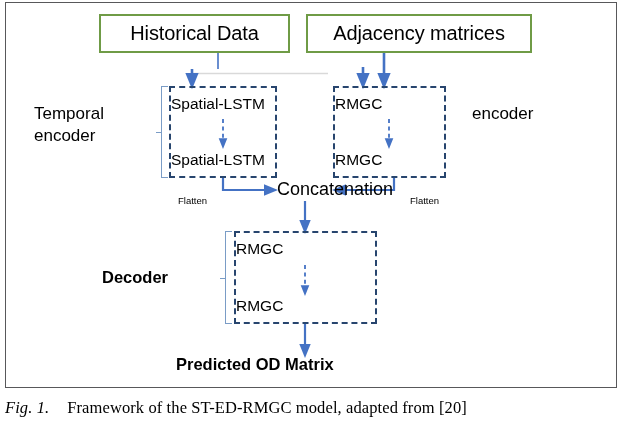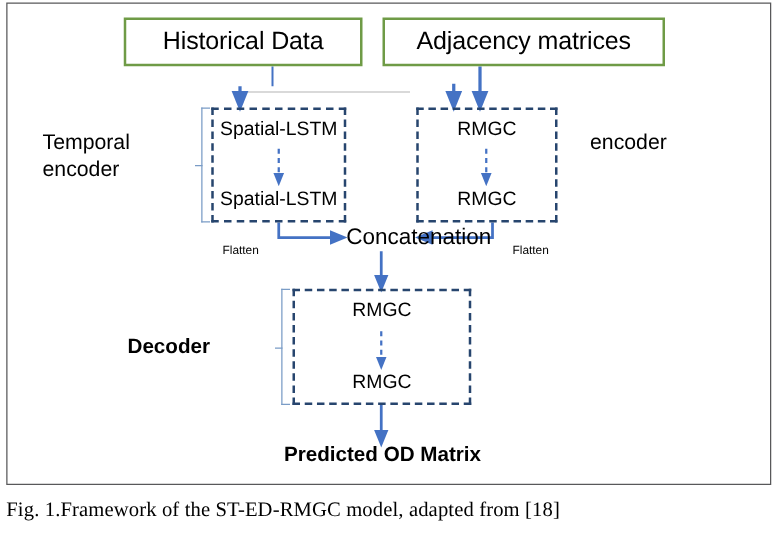--- a/index.html
+++ b/index.html
@@ -85,21 +85,20 @@
     left: 228px;
     top: 228px;
     width: 143px;
     height: 93px;
   }
 
   .module-label {
     position: absolute;
     left: 0;
     width: 100%;
-    text-align: center;
     font-size: 15.5px;
     color: #000000;
     white-space: nowrap;
   }
   .module-label.top { top: 7px; }
   .module-label.bottom { bottom: 7px; }
 
   
   .bracket {
     position: absolute;
@@ -155,21 +154,21 @@
     text-align: right;
     font-size: 18px;
     color: #000000;
     white-space: nowrap;
   }
   #label-predicted-od-matrix {
     position: absolute;
     left: 170px;
     top: 352px;
     width: 260px;
-    text-align: center;
+    text-align: left;
     font-size: 16.5px;
     font-weight: bold;
     color: #000000;
     white-space: nowrap;
   }
 
   .flatten-label {
     position: absolute;
     font-size: 9.5px;
     color: #000000;
@@ -189,21 +188,21 @@
     position: absolute;
     left: 5px;
     top: 398px;
     width: 616px;
     font-family: "Liberation Serif", serif;
     font-size: 16.5px;
     color: #000000;
     white-space: nowrap;
     letter-spacing: 0.1px;
   }
-  #figure-caption .cap-num { margin-right: 0; }
+  #figure-caption .cap-num { margin-right: 18px; font-style: italic; }
 </style>
 </head>
 <body>
 
 <div id="figure-frame">
 
   <svg id="diagram-canvas" viewBox="0 0 612 386" width="612" height="386" xmlns="http://www.w3.org/2000/svg">
     <defs>
       <marker id="arrowhead" markerWidth="7" markerHeight="7" refX="3.2" refY="3" orient="auto" markerUnits="strokeWidth">
         <path d="M0,0.4 L6.4,3 L0,5.6 z" fill="#4472c4"></path>
@@ -275,14 +274,14 @@
   </div>
   <div class="side-label" id="label-decoder-wrap" style="left:96px; top:264px; width:110px; font-weight:bold; font-size:16.5px;">
     <div>Decoder</div>
   </div>
 
   <div id="label-predicted-od-matrix">Predicted OD Matrix</div>
 
 </div>
 
 <div id="figure-caption">
-  <span class="cap-num">Fig. 1.</span><span>Framework of the ST-ED-RMGC model, adapted from [18]</span>
+  <span class="cap-num">Fig. 1.</span><span>Framework of the ST-ED-RMGC model, adapted from [20]</span>
 </div>
 
 </body></html>

